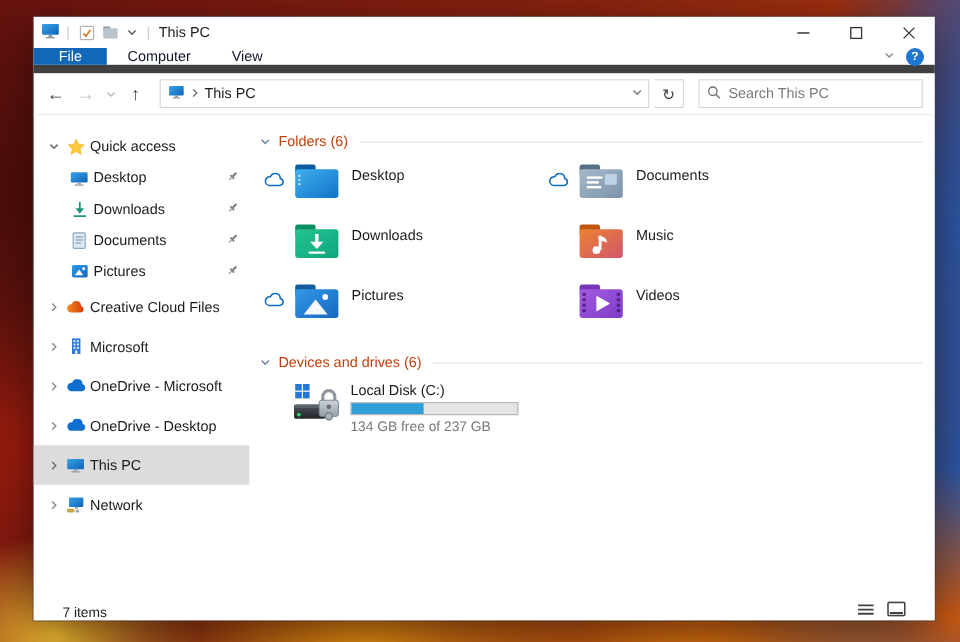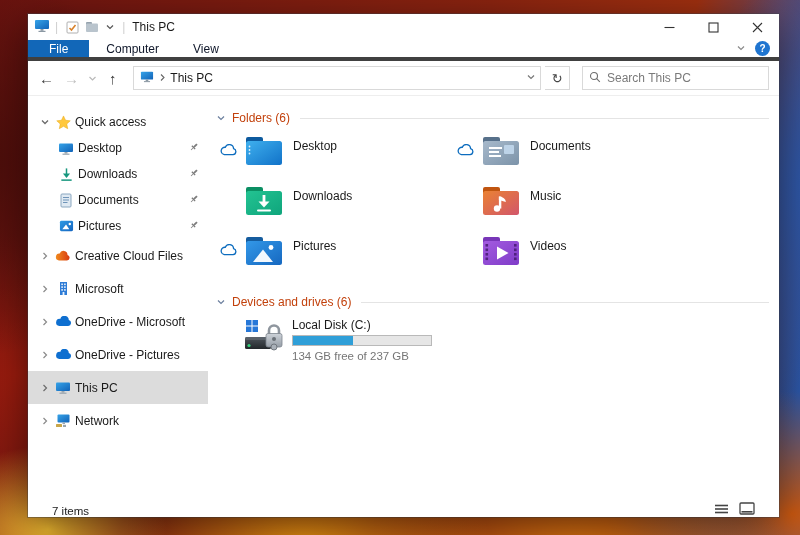--- a/index.html
+++ b/index.html
@@ -28,21 +28,21 @@
   
   .titlebar{ height:26px; display:flex; align-items:center; padding-left:6px; flex:0 0 auto; }
   .tb-sep{ color:#cfcfcf; margin:0 5px; font-size:12px; }
   .qat-btn{ display:flex; align-items:center; justify-content:center; padding:0 3px; height:22px; }
   .qat-chevron{ margin-left:1px; }
   .tb-title{ font-size:12px; margin-left:2px; }
   .tb-controls{ margin-left:auto; display:flex; height:26px; }
   .tb-controls .ctl{ width:44px; height:26px; display:flex; align-items:center; justify-content:center; }
 
   
-  .tabrow{ height:21px; display:flex; align-items:stretch; border-bottom:4px solid #404040; flex:0 0 auto; }
+  .tabrow{ height:21px; display:flex; align-items:stretch; border-bottom:7px solid #404040; flex:0 0 auto; }
   .tab{ display:flex; align-items:center; padding:0 17px; font-size:12px; color:#0f172a; }
   .tab.file{ background:#1267b8; color:#fff; padding:0 21px; }
   .tabrow-right{ margin-left:auto; display:flex; align-items:center; gap:9px; padding-right:9px; }
   .help-circle{ width:15px; height:15px; border-radius:50%; background:#1f75d0; color:#fff;
     font-size:10px; font-weight:bold; display:flex; align-items:center; justify-content:center; }
 
   
   .navbar{ height:35px; display:flex; align-items:center; padding:0 10px 0 8px; gap:4px;
            border-bottom:1px solid #eee; flex:0 0 auto; }
   .nav-btn{ width:24px; height:24px; display:flex; align-items:center; justify-content:center;
@@ -396,21 +396,21 @@
           <span class="chev">
             <svg width="10" height="10" viewBox="0 0 10 10">
                 <polyline points="3.5,2 6.5,5 3.5,8" fill="none" stroke="#8a8a8a" stroke-width="1.2"></polyline>
               </svg>
           </span>
           <span class="sicon">
             <svg width="17" height="11" viewBox="0 0 17 11">
                 <path d="M4.2 10 h9 a3 3 0 0 0 .6-5.9 A4.4 4.4 0 0 0 5.2 2.9 A3.5 3.5 0 0 0 4.2 10 Z" fill="#0e6fd0"></path>
               </svg>
           </span>
-          <span class="slabel">OneDrive - Pictures</span>
+          <span class="slabel">OneDrive - Desktop</span>
         </div>
 
         <div class="side-row side-root selected">
           <span class="chev">
             <svg width="10" height="10" viewBox="0 0 10 10">
                 <polyline points="3.5,2 6.5,5 3.5,8" fill="none" stroke="#6b6b6b" stroke-width="1.2"></polyline>
               </svg>
           </span>
           <span class="sicon">
             <svg width="16" height="15" viewBox="0 0 16 15">

